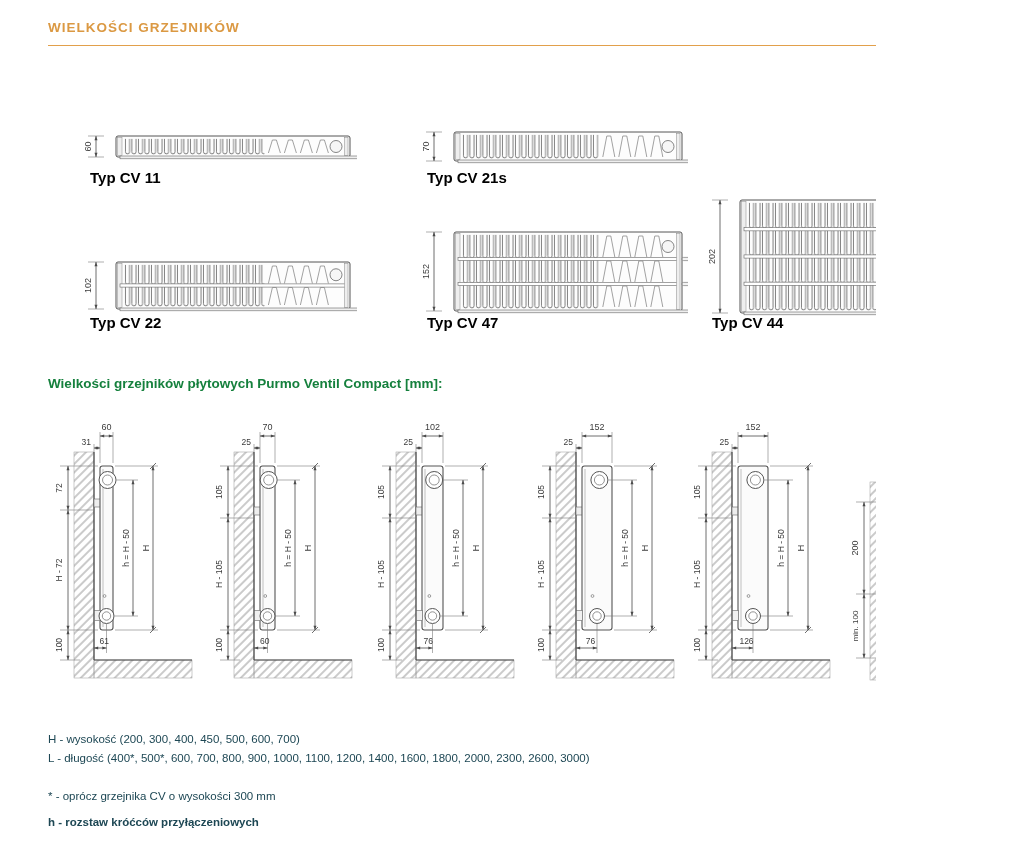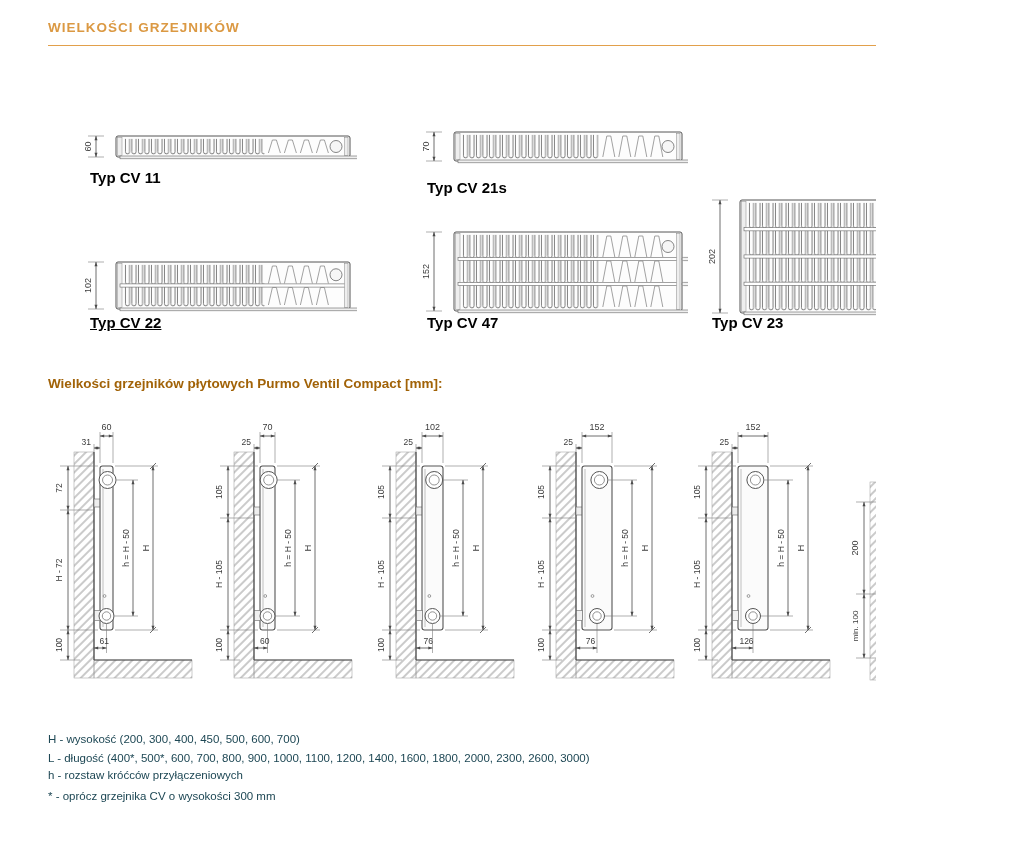--- a/index.html
+++ b/index.html
@@ -3,21 +3,21 @@
 <meta charset="utf-8">
 <title>Wielkości grzejników</title>
 <style>
   html,body{margin:0;padding:0;background:#fff;}
   .page{position:relative;width:876px;height:850px;background:#ffffff;overflow:hidden;
         font-family:"Liberation Sans",sans-serif;}
   .abs{position:absolute;}
   .page-title{left:48px;top:20px;font-size:13.5px;font-weight:bold;letter-spacing:1px;color:#DB9943;}
   .header-rule{left:48px;top:45px;width:932px;border-top:1.5px solid #E2A04B;height:0;}
   .type-label{font-size:15px;font-weight:bold;color:#000000;}
-  .section-heading{left:48px;top:376px;font-size:13.5px;font-weight:bold;color:#a16207;}
+  .section-heading{left:48px;top:376px;font-size:13.5px;font-weight:bold;color:#15803d;}
   .note-line{left:48px;font-size:11.5px;color:#1D4754;}
   svg{display:block;}
 </style>
 </head>
 <body>
 
 <div class="page">
 
   <div class="abs page-title">WIELKOŚCI GRZEJNIKÓW</div>
   <div class="abs header-rule"></div>
@@ -57,21 +57,21 @@
         <pattern id="fp1" x="42" y="8" width="6.5" height="25" patternUnits="userSpaceOnUse">
           <path d="M1.4 0.9 V 21.8 a2.1 2.1 0 0 0 4.2 0 V 0.9" fill="none" stroke="#6f6f6f" stroke-width="0.9"></path>
         </pattern>
       </defs>
       <rect x="42" y="8" width="136.79999999999998" height="25" fill="url(#fp1)"></rect>
       <path d="M182.79999999999998 31 L186.79999999999998 10 L190.79999999999998 10 L194.79999999999998 31 M198.79999999999998 31 L202.79999999999998 10 L206.79999999999998 10 L210.79999999999998 31 M214.79999999999998 31 L218.79999999999998 10 L222.79999999999998 10 L226.79999999999998 31 M230.79999999999998 31 L234.79999999999998 10 L238.79999999999998 10 L242.79999999999998 31 " fill="none" stroke="#8a8a8a" stroke-width="0.8"></path>
       <rect x="256.5" y="7.5" width="3.5" height="26" fill="#eee" stroke="#888" stroke-width="0.5"></rect>
       <circle cx="248" cy="20.5" r="6" fill="#f6f6f6" stroke="#666" stroke-width="0.8"></circle>
       <rect x="38" y="34" width="234" height="2.8" fill="#efefef" stroke="#666" stroke-width="0.6"></rect>
     </svg>
-  <div class="abs type-label" style="left:427px;top:179px;">Typ CV 21s</div>
+  <div class="abs type-label" style="left:427px;top:169px;">Typ CV 21s</div>
 
   <svg id="xs2" class="abs" style="left:82px;top:256px;" viewBox="0 0 275 63" width="275" height="63">
       <line x1="6" y1="6" x2="22" y2="6" stroke="#7a7a7a" stroke-width="0.6"></line>
       <line x1="6" y1="53" x2="22" y2="53" stroke="#7a7a7a" stroke-width="0.6"></line>
       <line x1="14" y1="6" x2="14" y2="53" stroke="#4a4a4a" stroke-width="0.8"></line>
       <polygon points="14,6 12.5,10.2 15.5,10.2" fill="#4a4a4a"></polygon>
       <polygon points="14,53 15.5,48.8 12.5,48.8" fill="#4a4a4a"></polygon>
       <text x="9" y="29.5" font-size="9" fill="#3c3c3c" text-anchor="middle" font-family="&quot;Liberation Sans&quot;,sans-serif" transform="rotate(-90 9 29.5)">102</text>
       <rect x="34" y="6" width="234" height="47" rx="2" fill="#fdfdfd" stroke="#555" stroke-width="1"></rect>
       <rect x="35.5" y="7.5" width="4.5" height="44" fill="#eee" stroke="#888" stroke-width="0.5"></rect>
@@ -81,21 +81,21 @@
         </pattern>
       </defs>
       <rect x="42" y="8" width="140.4" height="43" fill="url(#fp2)"></rect>
       <rect x="38" y="27.9" width="226" height="3.2" fill="#fff" stroke="#666" stroke-width="0.6"></rect>
       <path d="M186.4 27.5 L190.4 10 L194.4 10 L198.4 27.5 M202.4 27.5 L206.4 10 L210.4 10 L214.4 27.5 M218.4 27.5 L222.4 10 L226.4 10 L230.4 27.5 M234.4 27.5 L238.4 10 L242.4 10 L246.4 27.5 " fill="none" stroke="#8a8a8a" stroke-width="0.8"></path>
       <path d="M186.4 49 L190.4 31.5 L194.4 31.5 L198.4 49 M202.4 49 L206.4 31.5 L210.4 31.5 L214.4 49 M218.4 49 L222.4 31.5 L226.4 31.5 L230.4 49 M234.4 49 L238.4 31.5 L242.4 31.5 L246.4 49 " fill="none" stroke="#8a8a8a" stroke-width="0.8"></path>
       <rect x="262.5" y="7.5" width="3.5" height="44" fill="#eee" stroke="#888" stroke-width="0.5"></rect>
       <circle cx="254" cy="18.75" r="6" fill="#f6f6f6" stroke="#666" stroke-width="0.8"></circle>
       <rect x="38" y="52" width="240" height="2.8" fill="#efefef" stroke="#666" stroke-width="0.6"></rect>
     </svg>
-  <div class="abs type-label" style="left:90px;top:314px;text-decoration:underline;">Typ CV 22</div>
+  <div class="abs type-label" style="left:90px;top:314px;">Typ CV 22</div>
 
   <svg id="xs3" class="abs" style="left:420px;top:226px;" viewBox="0 0 268 95" width="268" height="95">
       <line x1="6" y1="6" x2="22" y2="6" stroke="#7a7a7a" stroke-width="0.6"></line>
       <line x1="6" y1="85" x2="22" y2="85" stroke="#7a7a7a" stroke-width="0.6"></line>
       <line x1="14" y1="6" x2="14" y2="85" stroke="#4a4a4a" stroke-width="0.8"></line>
       <polygon points="14,6 12.5,10.2 15.5,10.2" fill="#4a4a4a"></polygon>
       <polygon points="14,85 15.5,80.8 12.5,80.8" fill="#4a4a4a"></polygon>
       <text x="9" y="45.5" font-size="9" fill="#3c3c3c" text-anchor="middle" font-family="&quot;Liberation Sans&quot;,sans-serif" transform="rotate(-90 9 45.5)">152</text>
       <rect x="34" y="6" width="228" height="79" rx="2" fill="#fdfdfd" stroke="#555" stroke-width="1"></rect>
       <rect x="35.5" y="7.5" width="4.5" height="76" fill="#eee" stroke="#888" stroke-width="0.5"></rect>
@@ -140,21 +140,21 @@
       <path d="M193.6 60.5 L197.6 37.25 L201.6 37.25 L205.6 60.5 M209.6 60.5 L213.6 37.25 L217.6 37.25 L221.6 60.5 M225.6 60.5 L229.6 37.25 L233.6 37.25 L237.6 60.5 M241.6 60.5 L245.6 37.25 L249.6 37.25 L253.6 60.5 " fill="none" stroke="#8a8a8a" stroke-width="0.8"></path>
       <path d="M193.6 87.75 L197.6 64.5 L201.6 64.5 L205.6 87.75 M209.6 87.75 L213.6 64.5 L217.6 64.5 L221.6 87.75 M225.6 87.75 L229.6 64.5 L233.6 64.5 L237.6 87.75 M241.6 87.75 L245.6 64.5 L249.6 64.5 L253.6 87.75 " fill="none" stroke="#8a8a8a" stroke-width="0.8"></path>
       <path d="M193.6 115 L197.6 91.75 L201.6 91.75 L205.6 115 M209.6 115 L213.6 91.75 L217.6 91.75 L221.6 115 M225.6 115 L229.6 91.75 L233.6 91.75 L237.6 115 M241.6 115 L245.6 91.75 L249.6 91.75 L253.6 115 " fill="none" stroke="#8a8a8a" stroke-width="0.8"></path>
       <rect x="274.5" y="7.5" width="3.5" height="110" fill="#eee" stroke="#888" stroke-width="0.5"></rect>
       <circle cx="266" cy="21.625" r="6" fill="#f6f6f6" stroke="#666" stroke-width="0.8"></circle>
       <rect x="280" y="33.65" width="11" height="3.2" rx="1.6" fill="#f3f3f3" stroke="#666" stroke-width="0.6"></rect>
       <rect x="280" y="60.9" width="11" height="3.2" rx="1.6" fill="#f3f3f3" stroke="#666" stroke-width="0.6"></rect>
       <rect x="280" y="88.15" width="11" height="3.2" rx="1.6" fill="#f3f3f3" stroke="#666" stroke-width="0.6"></rect>
       <rect x="38" y="118" width="252" height="2.8" fill="#efefef" stroke="#666" stroke-width="0.6"></rect>
     </svg>
-  <div class="abs type-label" style="left:712px;top:314px;">Typ CV 23</div>
+  <div class="abs type-label" style="left:712px;top:314px;">Typ CV 44</div>
 
   <div class="abs section-heading">Wielkości grzejników płytowych Purmo Ventil Compact [mm]:</div>
 
   <svg id="sd0" class="abs" style="left:48px;top:418px;" viewBox="0 0 152 272" width="152" height="272">
       <defs>
         <pattern id="hp5" width="6" height="6" patternUnits="userSpaceOnUse" patternTransform="rotate(45)">
           <line x1="3" y1="0" x2="3" y2="6" stroke="#8a8a8a" stroke-width="0.9"></line>
         </pattern>
       </defs>
       <rect x="26" y="34" width="20" height="226" fill="url(#hp5)" stroke="#999" stroke-width="0.5"></rect>
@@ -537,16 +537,16 @@
       <text x="125" y="90" font-size="9" fill="#3c3c3c" text-anchor="middle" font-family="&quot;Liberation Sans&quot;,sans-serif" transform="rotate(-90 125 90)">200</text>
       <line x1="69" y1="129" x2="69" y2="166" stroke="#7a7a7a" stroke-width="0.6"></line>
       <line x1="46" y1="160" x2="69" y2="160" stroke="#4a4a4a" stroke-width="0.8"></line>
       <polygon points="46,160 50.2,161.5 50.2,158.5" fill="#4a4a4a"></polygon>
       <polygon points="69,160 64.8,158.5 64.8,161.5" fill="#4a4a4a"></polygon>
       <text x="73" y="157" font-size="8.5" fill="#3c3c3c" text-anchor="start" font-family="&quot;Liberation Sans&quot;,sans-serif">126</text>
     </svg>
 
   <div class="abs note-line" style="top:733px;">H - wysokość (200, 300, 400, 450, 500, 600, 700)</div>
   <div class="abs note-line" style="top:752px;">L - długość (400*, 500*, 600, 700, 800, 900, 1000, 1100, 1200, 1400, 1600, 1800, 2000, 2300, 2600, 3000)</div>
-  <div class="abs note-line" style="top:769px;">h - rozstaw króćców przyłączeniowych</div>
+  <div class="abs note-line" style="top:816px;font-weight:bold;">h - rozstaw króćców przyłączeniowych</div>
   <div class="abs note-line" style="top:790px;">* - oprócz grzejnika CV o wysokości 300 mm</div>
 
 </div>
 
 </body></html>

